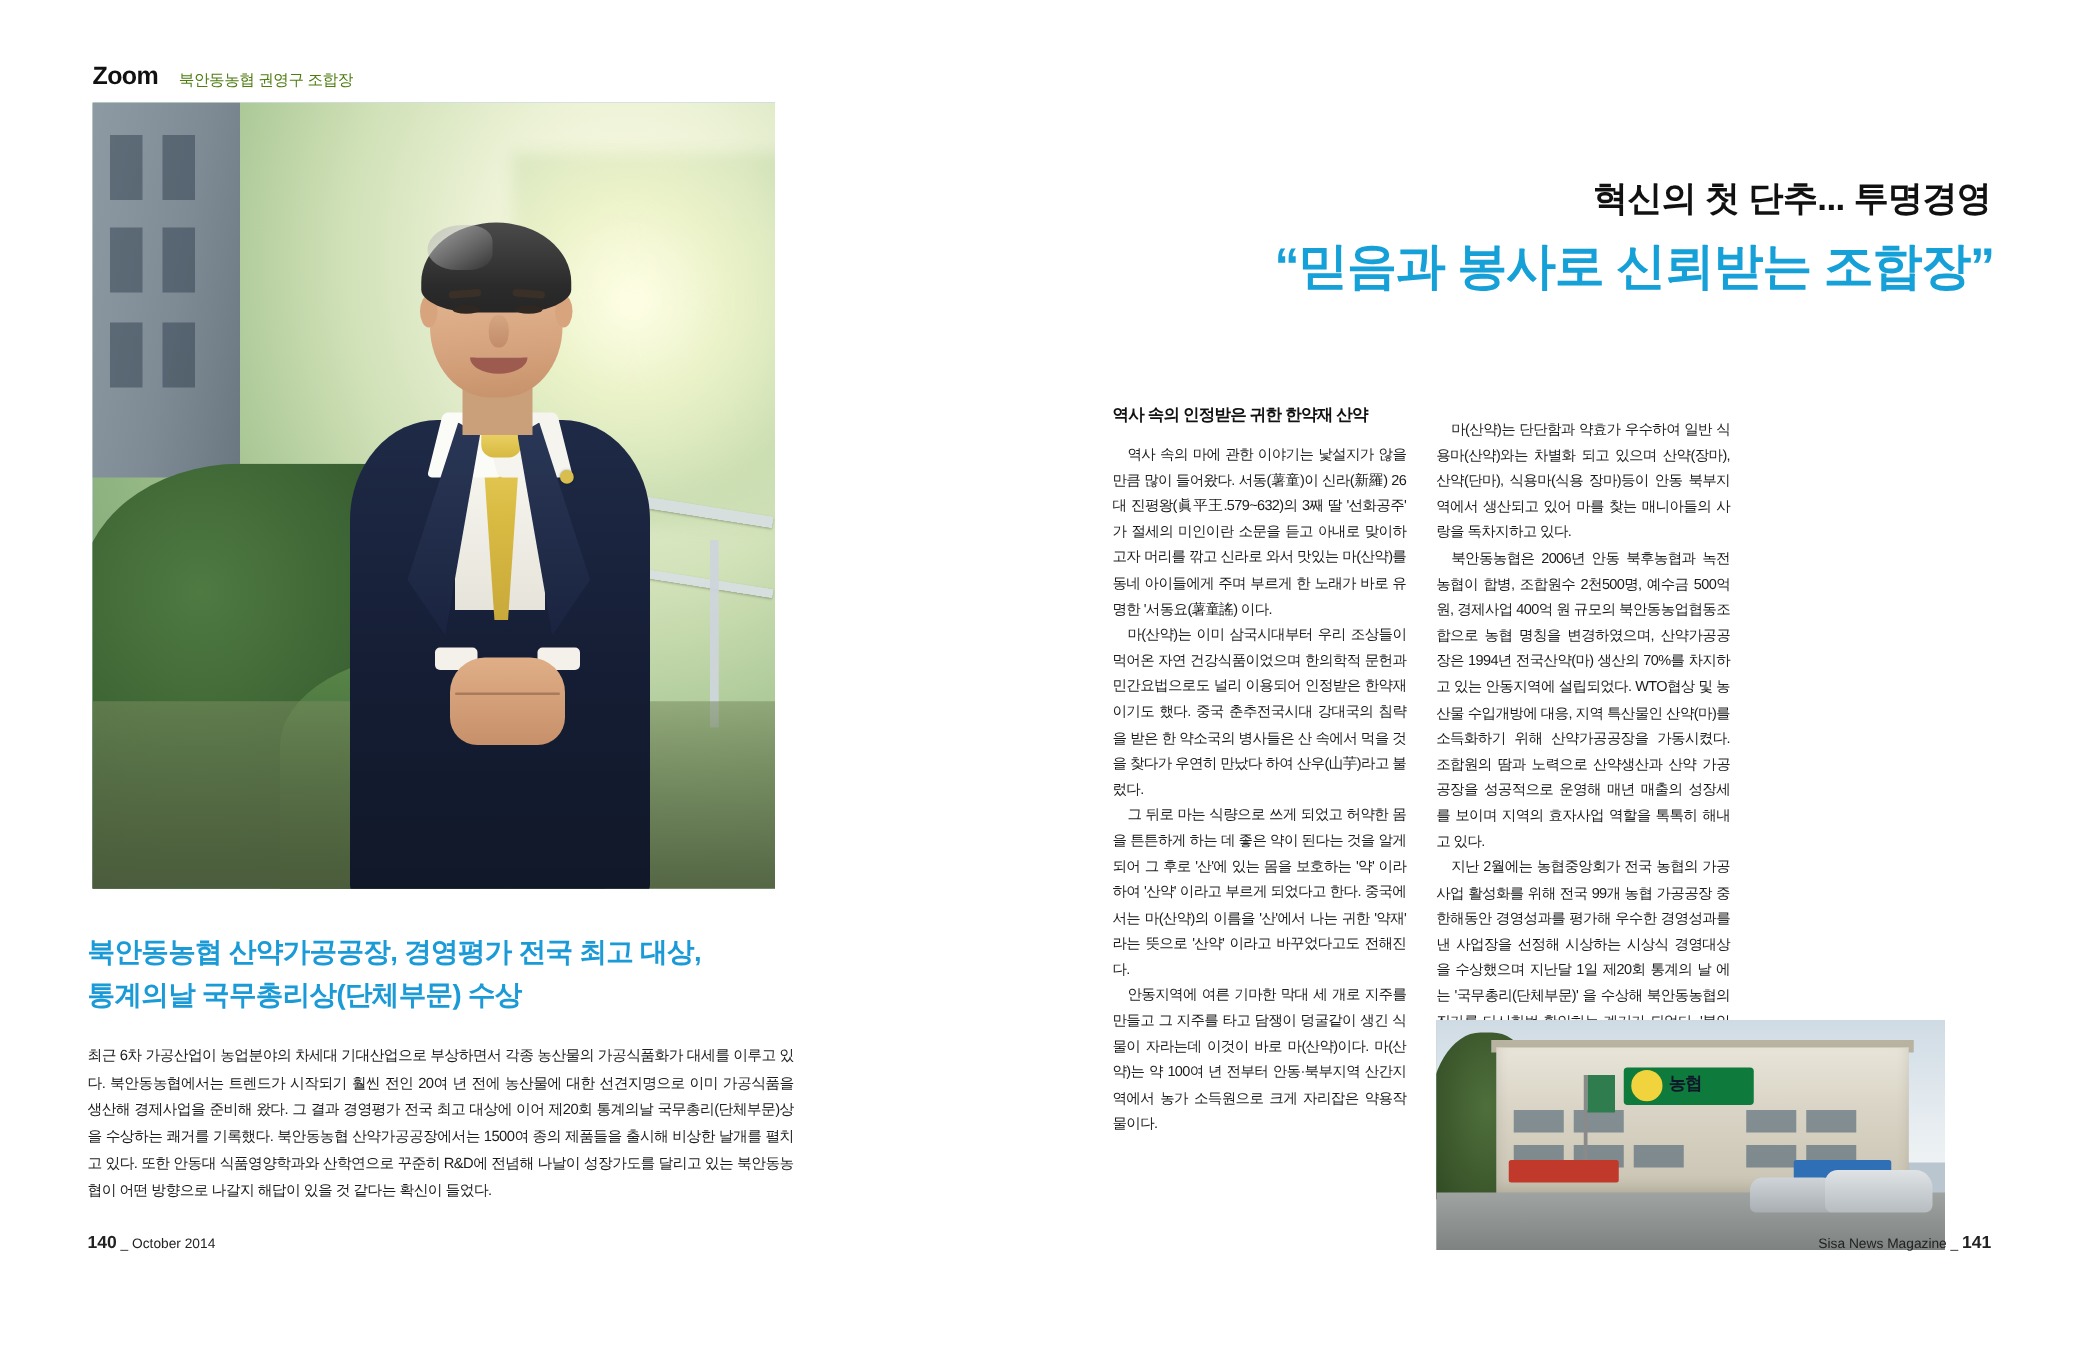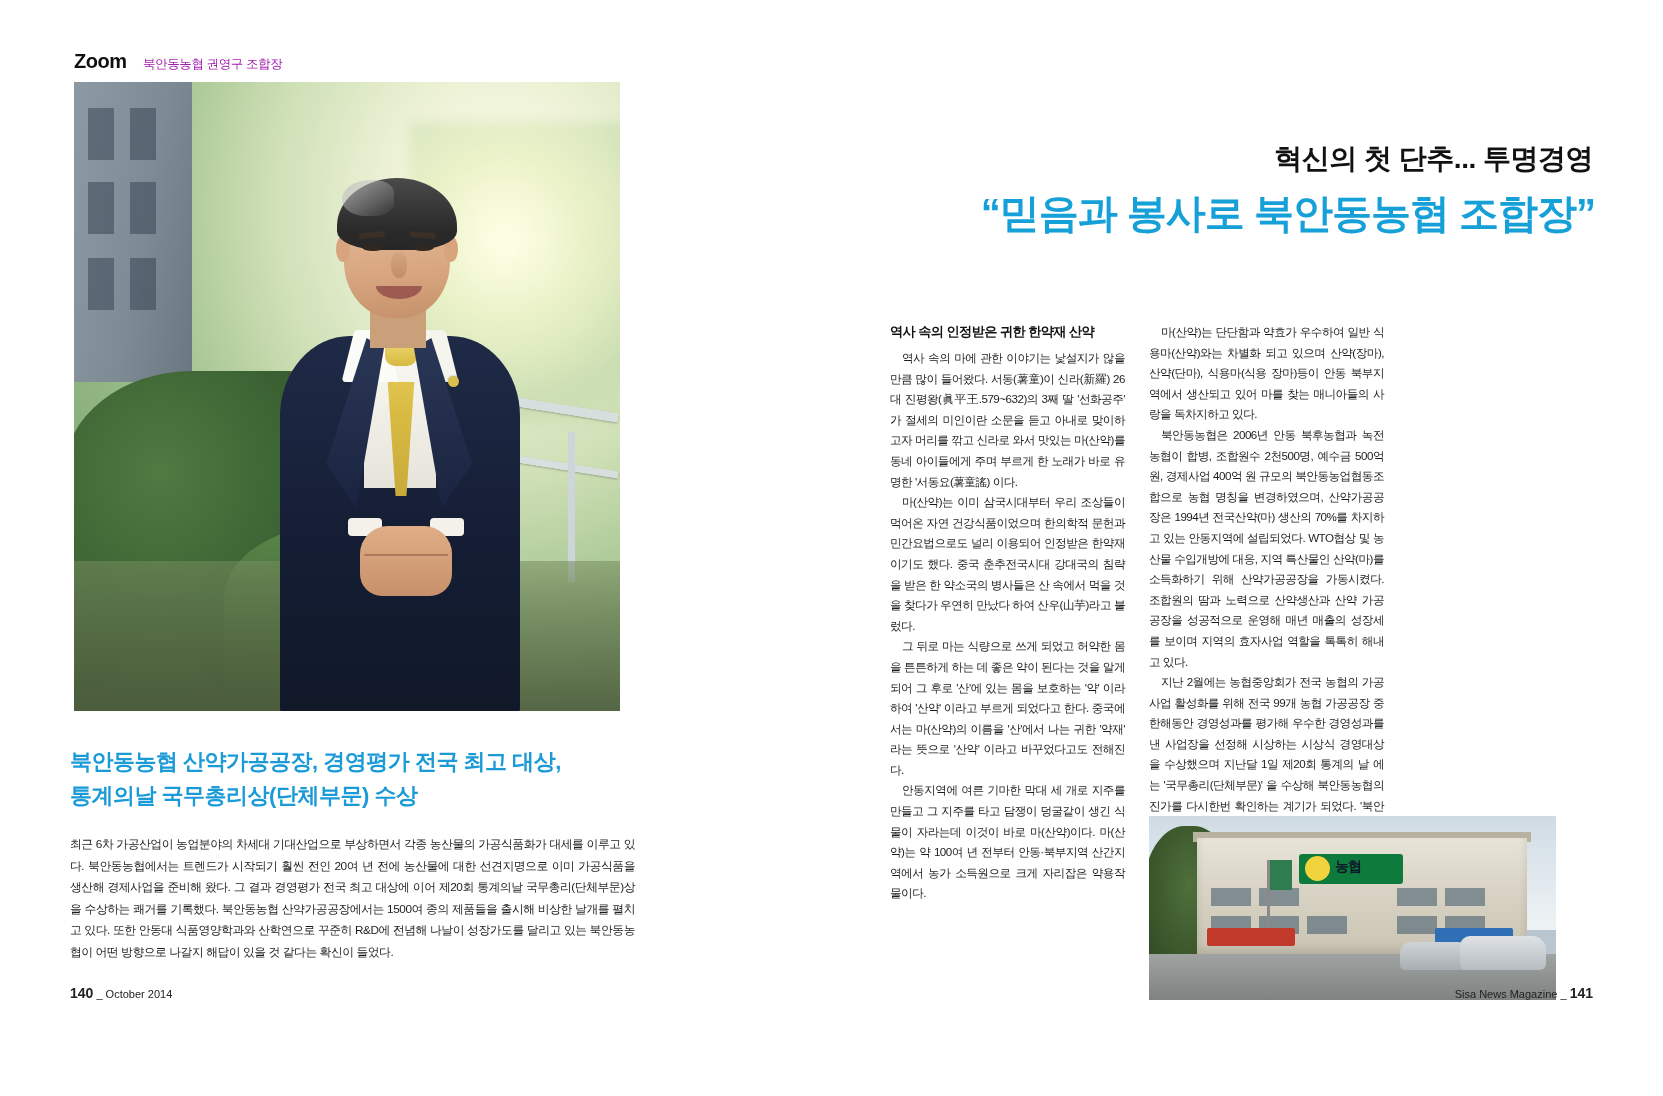--- a/index.html
+++ b/index.html
@@ -32,21 +32,21 @@
     left: 74px; top: 50px;
     font-size: 20px;
     font-weight: bold;
     letter-spacing: -0.5px;
     color: #111;
   }
   .zoom-sub {
     position: absolute;
     left: 143px; top: 56px;
     font-size: 12.5px;
-    color: #a21caf;
+    color: #4d7c0f;
     letter-spacing: -0.4px;
   }
 
   .photo-main {
     position: absolute;
     left: 74px; top: 82px;
     width: 546px; height: 629px;
     overflow: hidden;
     background: #9ab6c8;
   }
@@ -235,21 +235,21 @@
 
   .sub-head {
     font-size: 13.2px;
     font-weight: bold;
     color: #111;
     letter-spacing: -0.6px;
     margin: 0 0 6px 0;
     line-height: 20px;
   }
   .sub-head.spaced { margin-top: 16px; }
-  .col p { margin: 0 0 0 0; text-indent: 12px; }
+  .col p { margin: 12px 0 0 0; text-indent: 12px; }
   .col p + p { margin-top: 0; }
 
   .photo-bldg {
     position: absolute;
     left: 318px; top: 816px;
     width: 407px; height: 184px;
     overflow: hidden;
     background: #b9c6cf;
   }
   .pb-sky { position: absolute; left:0; top:0; width:100%; height:62%; background: linear-gradient(180deg, #cfdbe4 0%, #e3eaef 60%, #eef2f4 100%); }
@@ -362,21 +362,21 @@
 
     <div class="folio-left">
       <b>140</b>
       <span>_ October 2014</span>
     </div>
   </div>
 
   <div class="page-right">
 
     <div class="kicker">혁신의 첫 단추... 투명경영</div>
-    <div class="title-main">“믿음과 봉사로 북안동농협 조합장”</div>
+    <div class="title-main">“믿음과 봉사로 신뢰받는 조합장”</div>
 
     <div class="col col-1">
       <div class="sub-head">역사 속의 인정받은 귀한 한약재 산약</div>
       <p>역사 속의 마에 관한 이야기는 낯설지가 않을 만큼 많이 들어왔다. 서동(薯童)이 신라(新羅) 26대 진평왕(眞平王.579~632)의 3째 딸 '선화공주' 가 절세의 미인이란 소문을 듣고 아내로 맞이하고자 머리를 깎고 신라로 와서 맛있는 마(산약)를 동네 아이들에게 주며 부르게 한 노래가 바로 유명한 '서동요(薯童謠) 이다.</p>
       <p>마(산약)는 이미 삼국시대부터 우리 조상들이 먹어온 자연 건강식품이었으며 한의학적 문헌과 민간요법으로도 널리 이용되어 인정받은 한약재이기도 했다. 중국 춘추전국시대 강대국의 침략을 받은 한 약소국의 병사들은 산 속에서 먹을 것을 찾다가 우연히 만났다 하여 산우(山芋)라고 불렀다.</p>
       <p>그 뒤로 마는 식량으로 쓰게 되었고 허약한 몸을 튼튼하게 하는 데 좋은 약이 된다는 것을 알게 되어 그 후로 '산'에 있는 몸을 보호하는 '약' 이라 하여 '산약' 이라고 부르게 되었다고 한다. 중국에서는 마(산약)의 이름을 '산'에서 나는 귀한 '약재' 라는 뜻으로 '산약' 이라고 바꾸었다고도 전해진다.</p>
       <p>안동지역에 여른 기마한 막대 세 개로 지주를 만들고 그 지주를 타고 담쟁이 덩굴같이 생긴 식물이 자라는데 이것이 바로 마(산약)이다. 마(산약)는 약 100여 년 전부터 안동·북부지역 산간지역에서 농가 소득원으로 크게 자리잡은 약용작물이다.</p>
     </div>
 
     <div class="col col-2">

